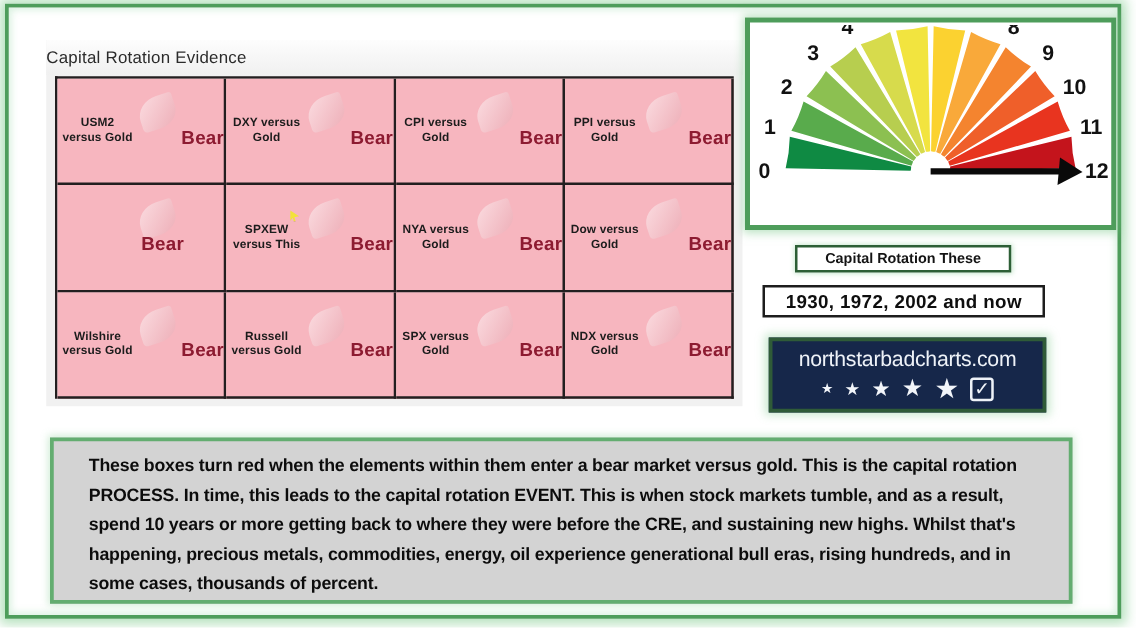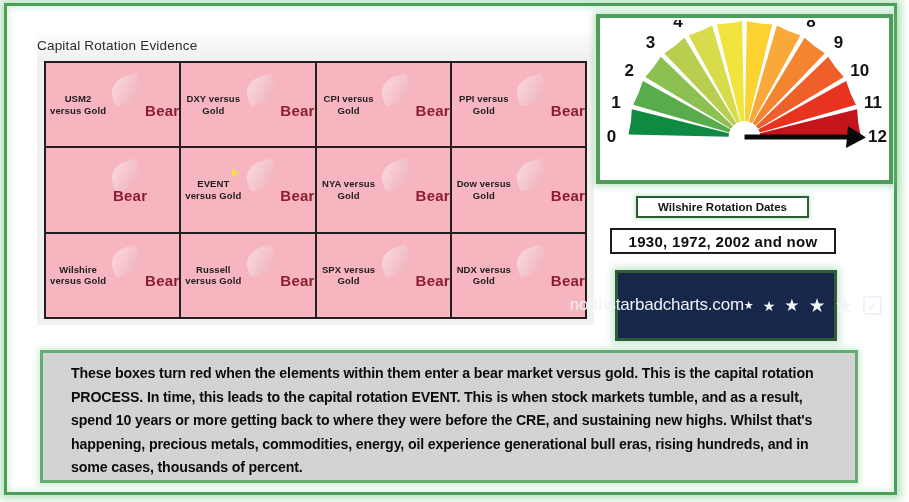--- a/index.html
+++ b/index.html
@@ -87,24 +87,24 @@
     font-size:11.5px;font-weight:bold;color:#141414;
     box-shadow:0 0 4px 1px rgba(120,200,135,.45);
   }
   .dates-value-box{
     position:absolute;left:603px;top:222px;width:226px;height:26px;
     border:2px solid #1d1d1d;background:#ffffff;box-sizing:border-box;
     display:flex;align-items:center;justify-content:center;
     font-size:15px;font-weight:bold;color:#0e0e0e;letter-spacing:.3px;
   }
   .brand-box{
-    position:absolute;left:608px;top:264px;width:222px;height:71px;
+    position:absolute;left:608px;top:264px;width:222px;height:60px;
     background:#16274a;border:3px solid #2f5b38;box-sizing:border-box;
     box-shadow:0 0 7px 3px rgba(120,200,135,.4);
-    display:flex;align-items:center;justify-content:center;
+    display:flex;flex-direction:column;align-items:center;justify-content:center;
   }
   .brand-name{
     font-size:17px;font-weight:normal;color:#eef2f8;letter-spacing:-.2px;
     margin-bottom:2px;
   }
   .brand-stars{display:flex;align-items:center;gap:9px;}
   .brand-stars .st{color:#f2f5fa;line-height:1;}
   .s1{font-size:11px}.s2{font-size:14px}.s3{font-size:17px}.s4{font-size:19px}.s5{font-size:22px}
   .check-box{
     width:19px;height:19px;border:2px solid #eef2f8;border-radius:3px;
@@ -151,21 +151,21 @@
           <span class="swoosh"></span>
           <div class="ev-label">PPI versus Gold</div>
           <div class="ev-status">Bear</div>
         </div>
         <div class="ev-cell">
           <span class="swoosh"></span>
           <div class="ev-status">Bear</div>
         </div>
         <div class="ev-cell">
           <span class="swoosh"></span>
-          <div class="ev-label">EVENT versus Gold</div>
+          <div class="ev-label">SPXEW versus This</div>
           <div class="ev-status">Bear</div>
           <span class="cursor-dot"></span>
         </div>
         <div class="ev-cell">
           <span class="swoosh"></span>
           <div class="ev-label">NYA versus Gold</div>
           <div class="ev-status">Bear</div>
         </div>
         <div class="ev-cell">
           <span class="swoosh"></span>
@@ -228,21 +228,21 @@
             <text x="277.5" y="122" text-anchor="middle" font-size="17" font-weight="bold" fill="#121212" font-family="&quot;Liberation Sans&quot;, sans-serif">12</text>
           </g>
         <g id="gauge-needle">
           <line x1="144.5" y1="117" x2="249" y2="117" stroke="#0a0a0a" stroke-width="5"></line>
           <polygon points="248,106 266,117.5 246,128" fill="#0a0a0a"></polygon>
         </g>
       </svg>
     </div>
   </div>
 
-  <div class="dates-title-box">Wilshire Rotation Dates</div>
+  <div class="dates-title-box">Capital Rotation These</div>
   <div class="dates-value-box">1930, 1972, 2002 and now</div>
 
   <div class="brand-box">
     <div class="brand-name">northstarbadcharts.com</div>
     <div class="brand-stars">
       <span class="st s1">★</span>
       <span class="st s2">★</span>
       <span class="st s3">★</span>
       <span class="st s4">★</span>
       <span class="st s5">★</span>

